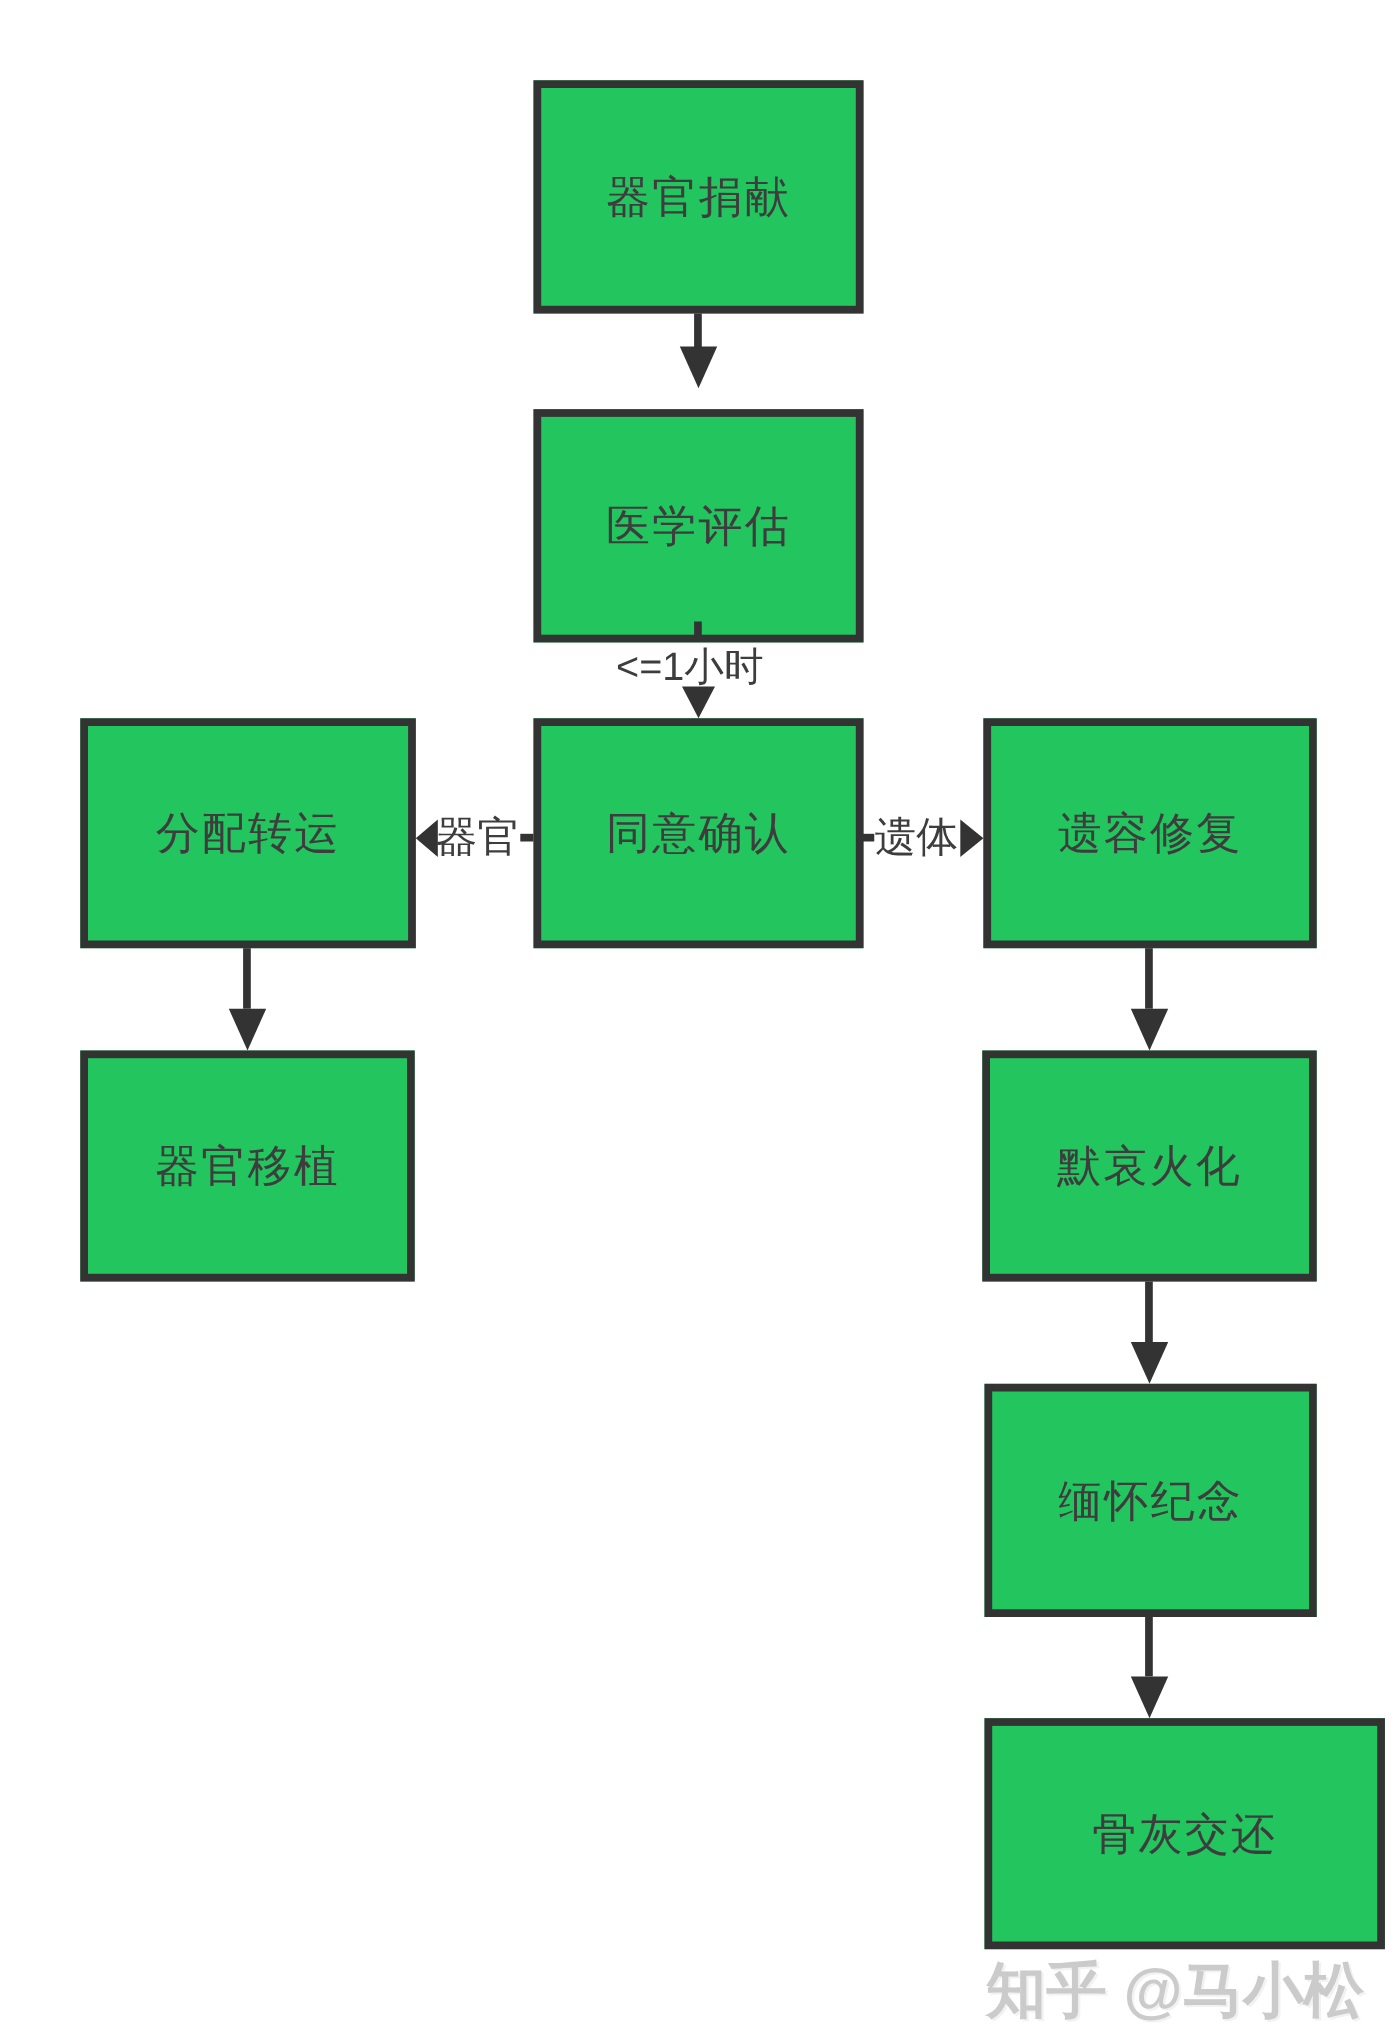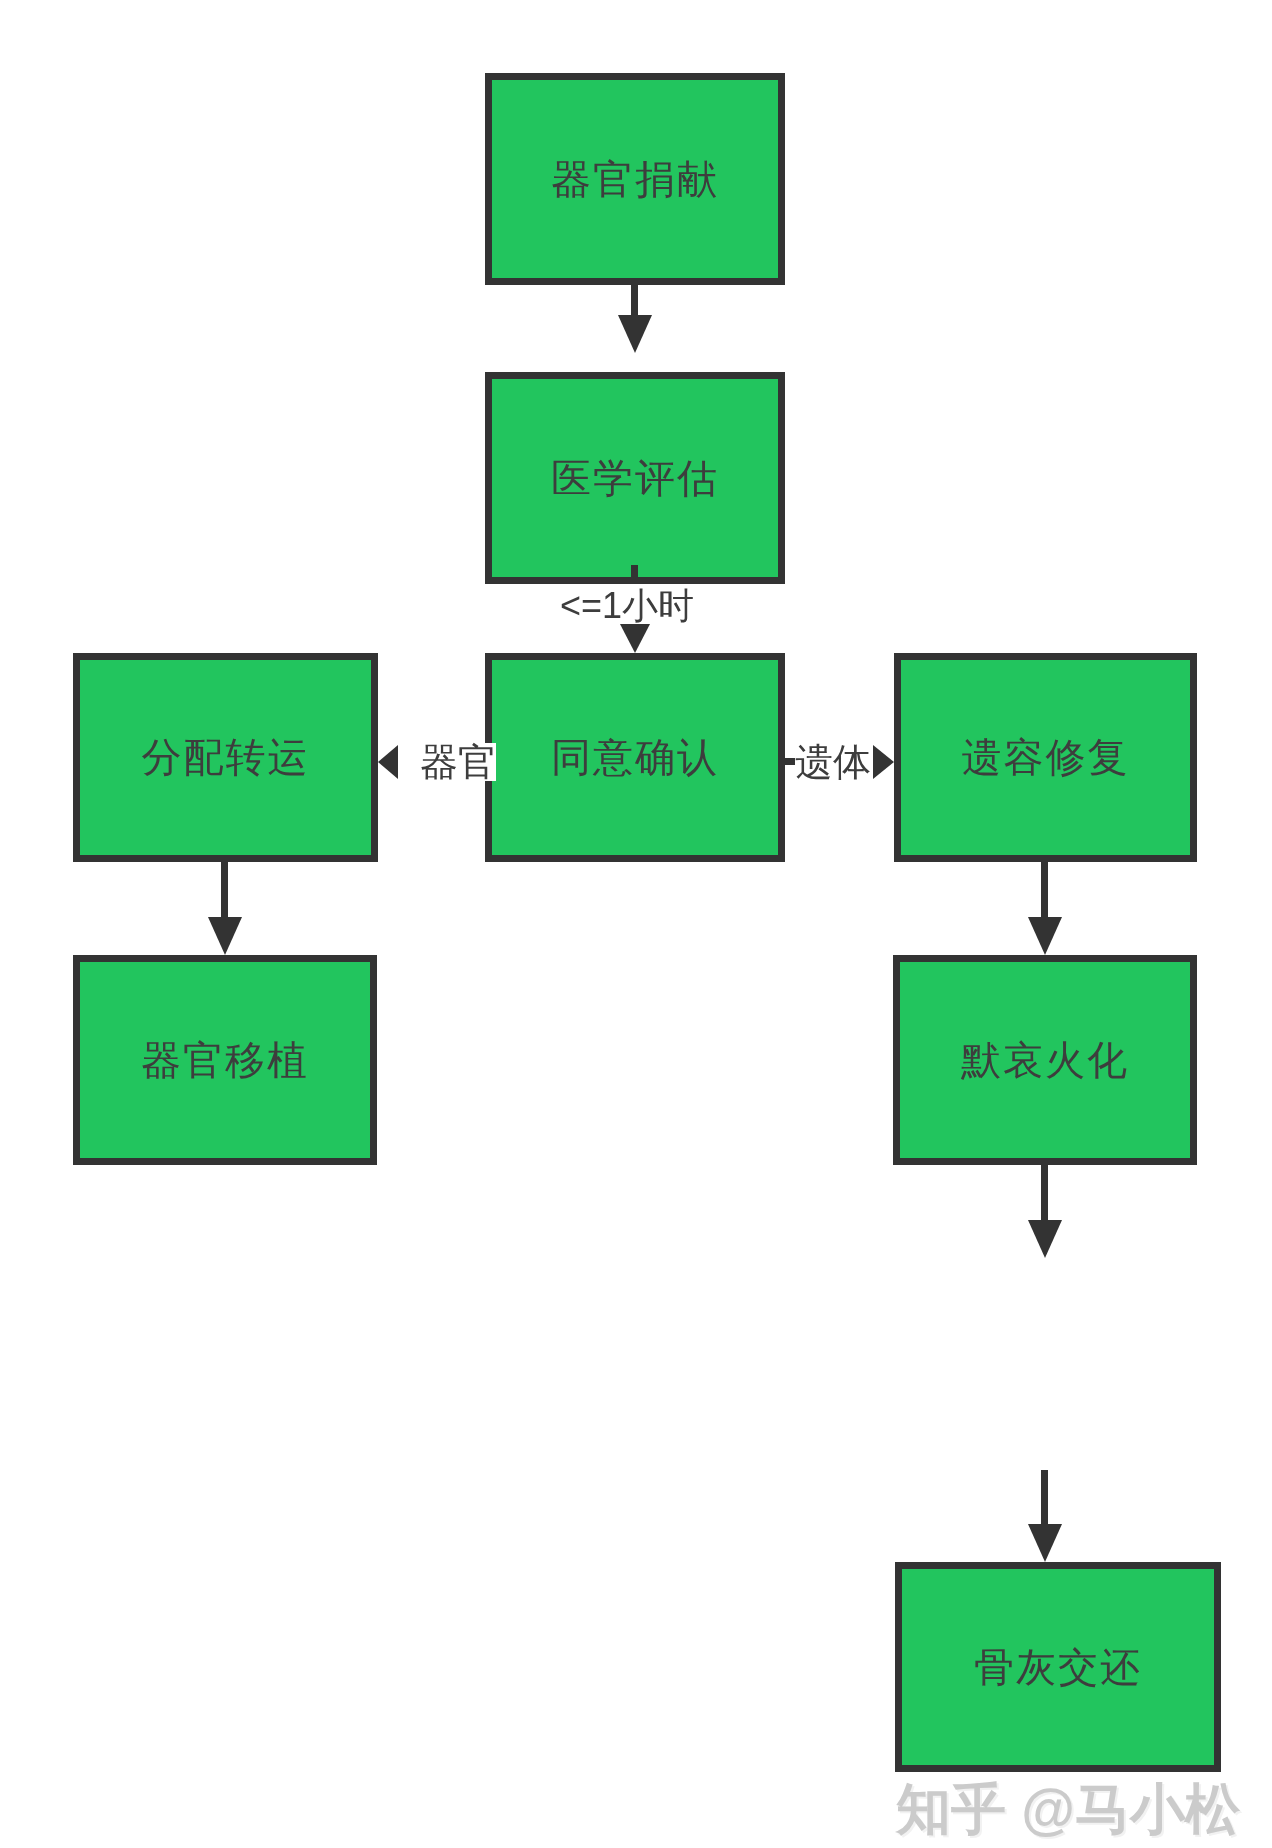--- a/index.html
+++ b/index.html
@@ -118,34 +118,37 @@
   </div>
 
   <div class="node" style="left:73px;  top:955px; width:304px; height:210px;">
     <span class="label">器官移植</span>
   </div>
 
   <div class="node" style="left:893px; top:955px; width:304px; height:210px;">
     <span class="label">默哀火化</span>
   </div>
 
+  <div class="node" style="left:895px; top:1258px; width:302px; height:212px;">
+    <span class="label">缅怀纪念</span>
+  </div>
 
-  <div class="node" style="left:895px; top:1562px; width:326px; height:210px;">
+  <div class="node" style="left:895px; top:1562px; width:364px; height:210px;">
     <span class="label">骨灰交还</span>
   </div>
 
   <div class="vline" style="left:631px; top:285px; height:32px;"></div>
   <div class="head-down" style="left:618px; top:315px;"></div>
 
   <div class="vline" style="left:631px; top:565px; height:17px;"></div>
   <div class="edge-label time" style="left:560px; top:588px;">&lt;=1小时</div>
   <div class="head-down small" style="left:620px; top:624px;"></div>
 
   <div class="hline" style="left:473px; top:758px; width:12px;"></div>
-  <div class="edge-label" style="left:396px; top:743px;margin-left:24px;">器官</div>
+  <div class="edge-label" style="left:396px; top:743px;">器官</div>
   <div class="head-left" style="left:378px; top:745px;"></div>
 
   <div class="hline" style="left:783px; top:758px; width:12px;"></div>
   <div class="edge-label" style="left:795px; top:743px;">遗体</div>
   <div class="head-right" style="left:873px; top:745px;"></div>
 
   <div class="vline" style="left:221px; top:862px; height:55px;"></div>
   <div class="head-down" style="left:208px; top:917px;"></div>
 
   <div class="vline" style="left:1041px; top:862px; height:55px;"></div>

